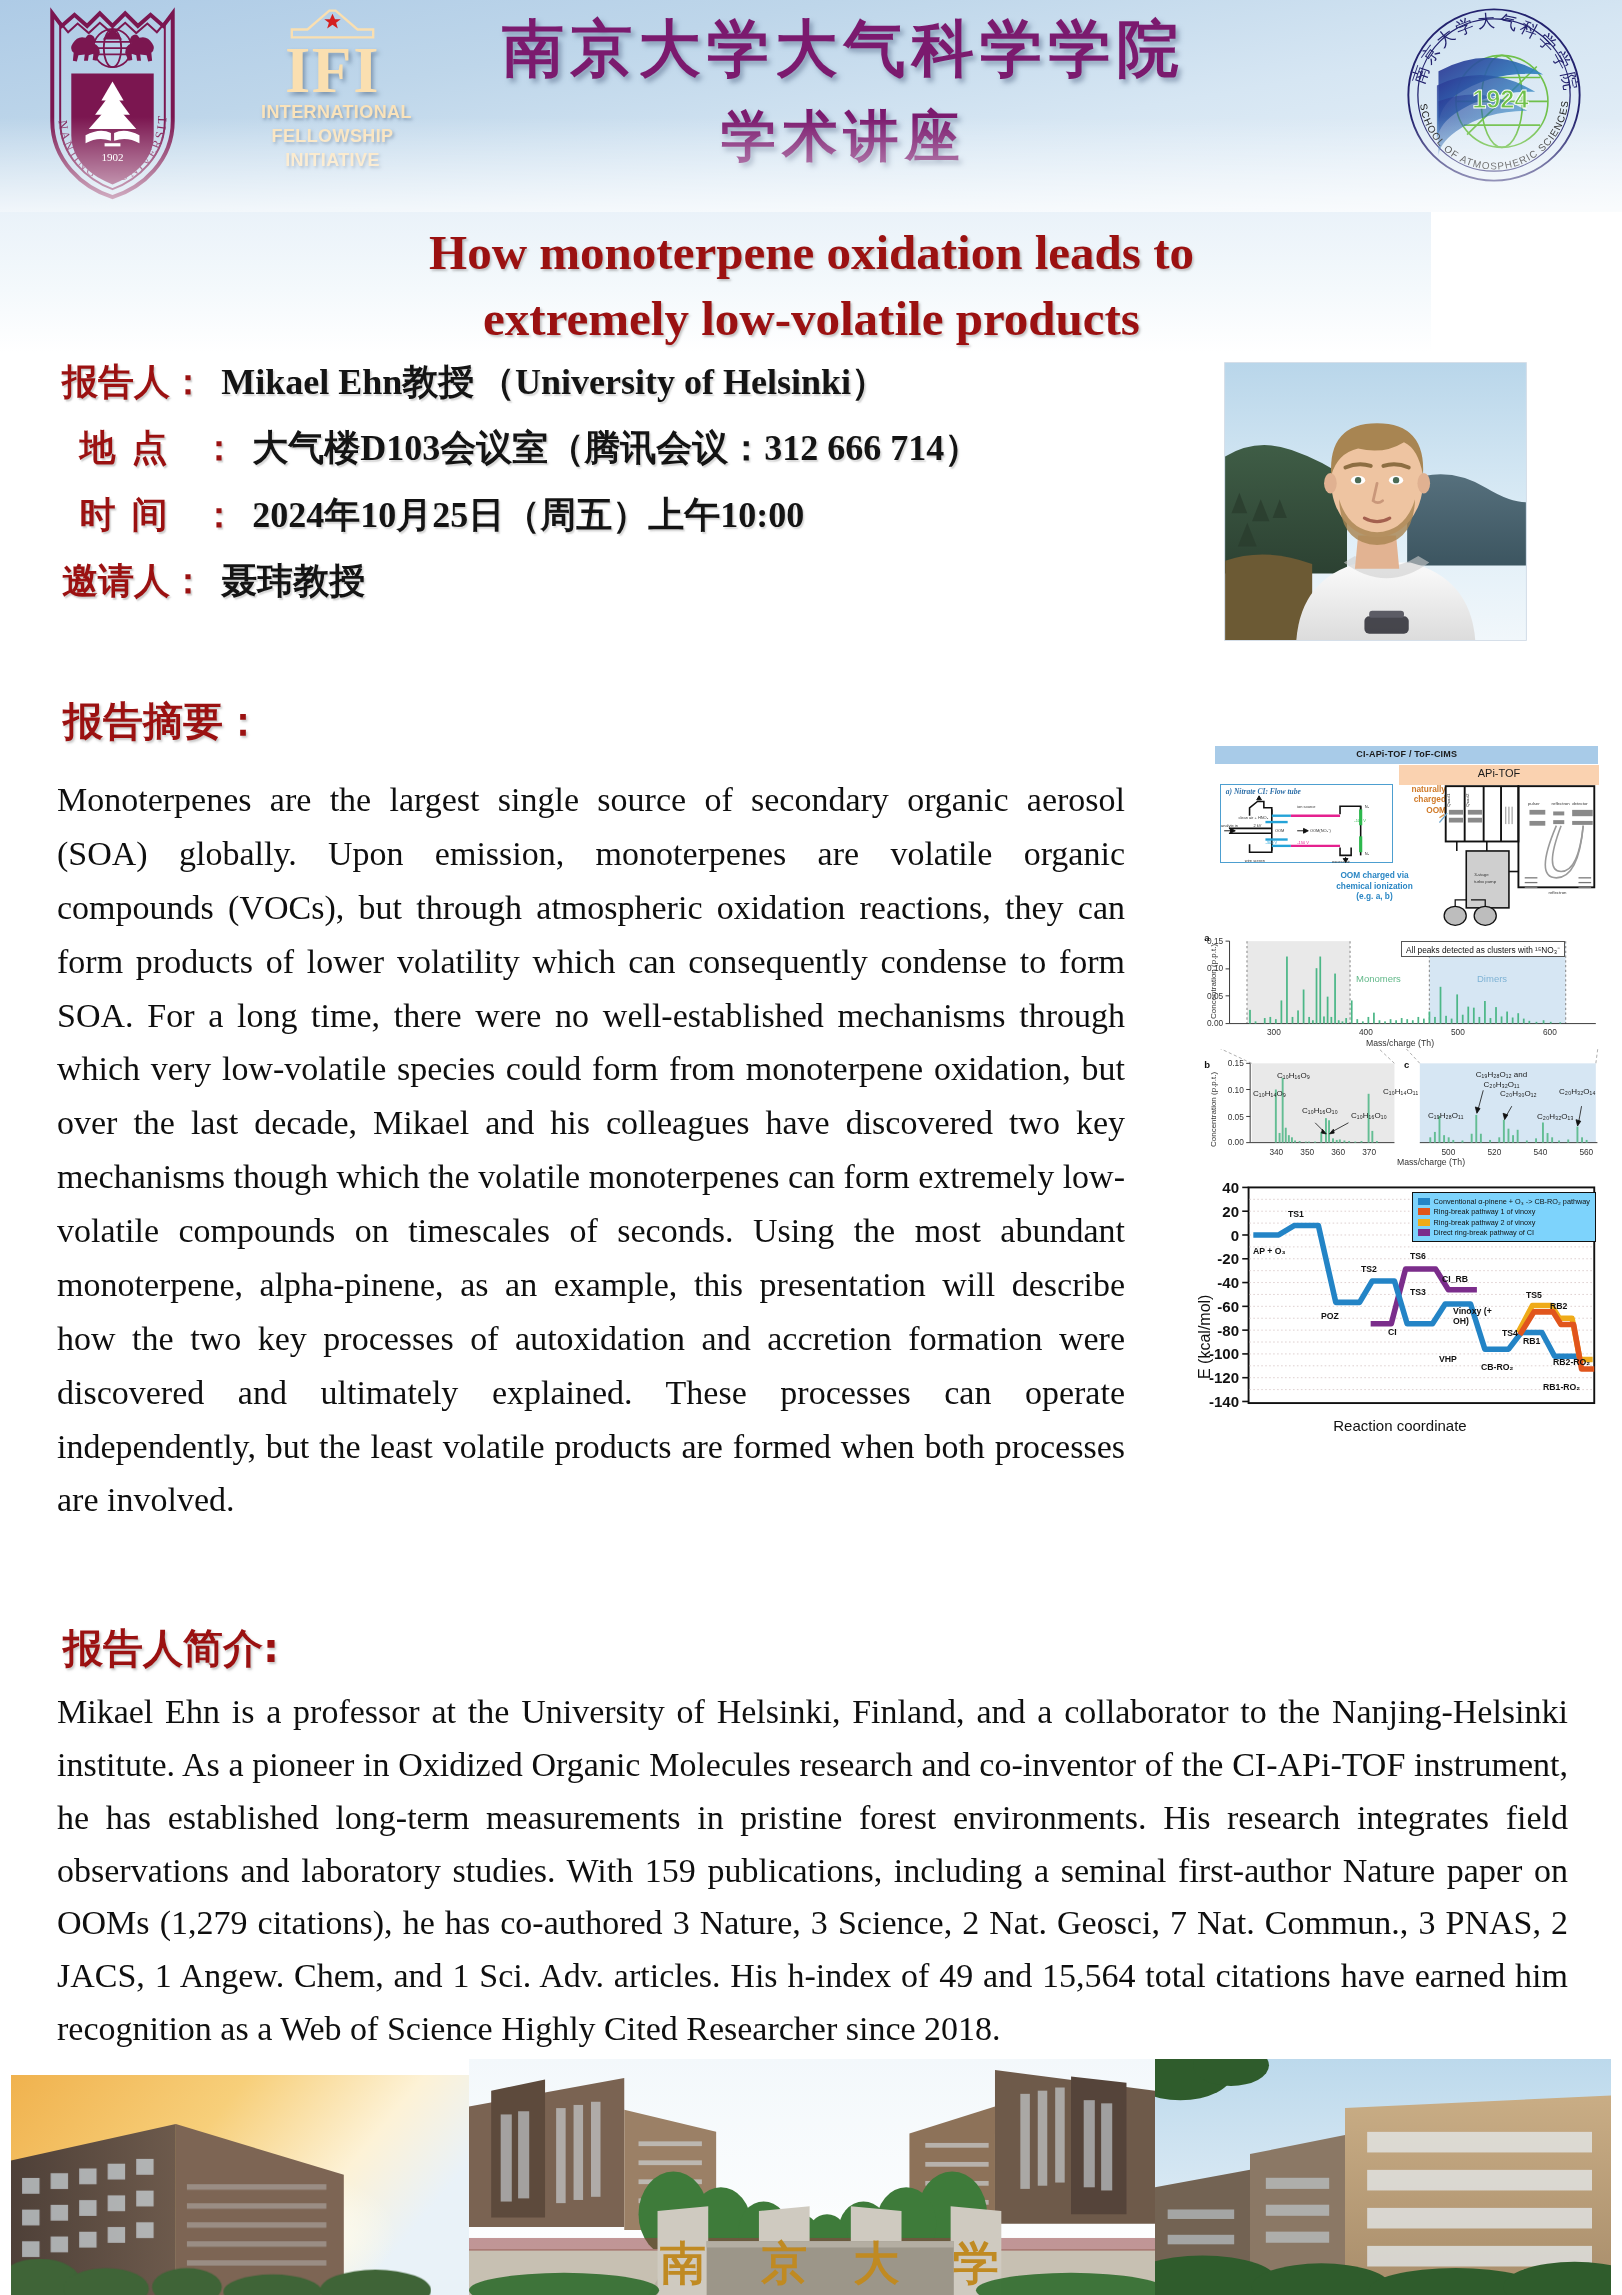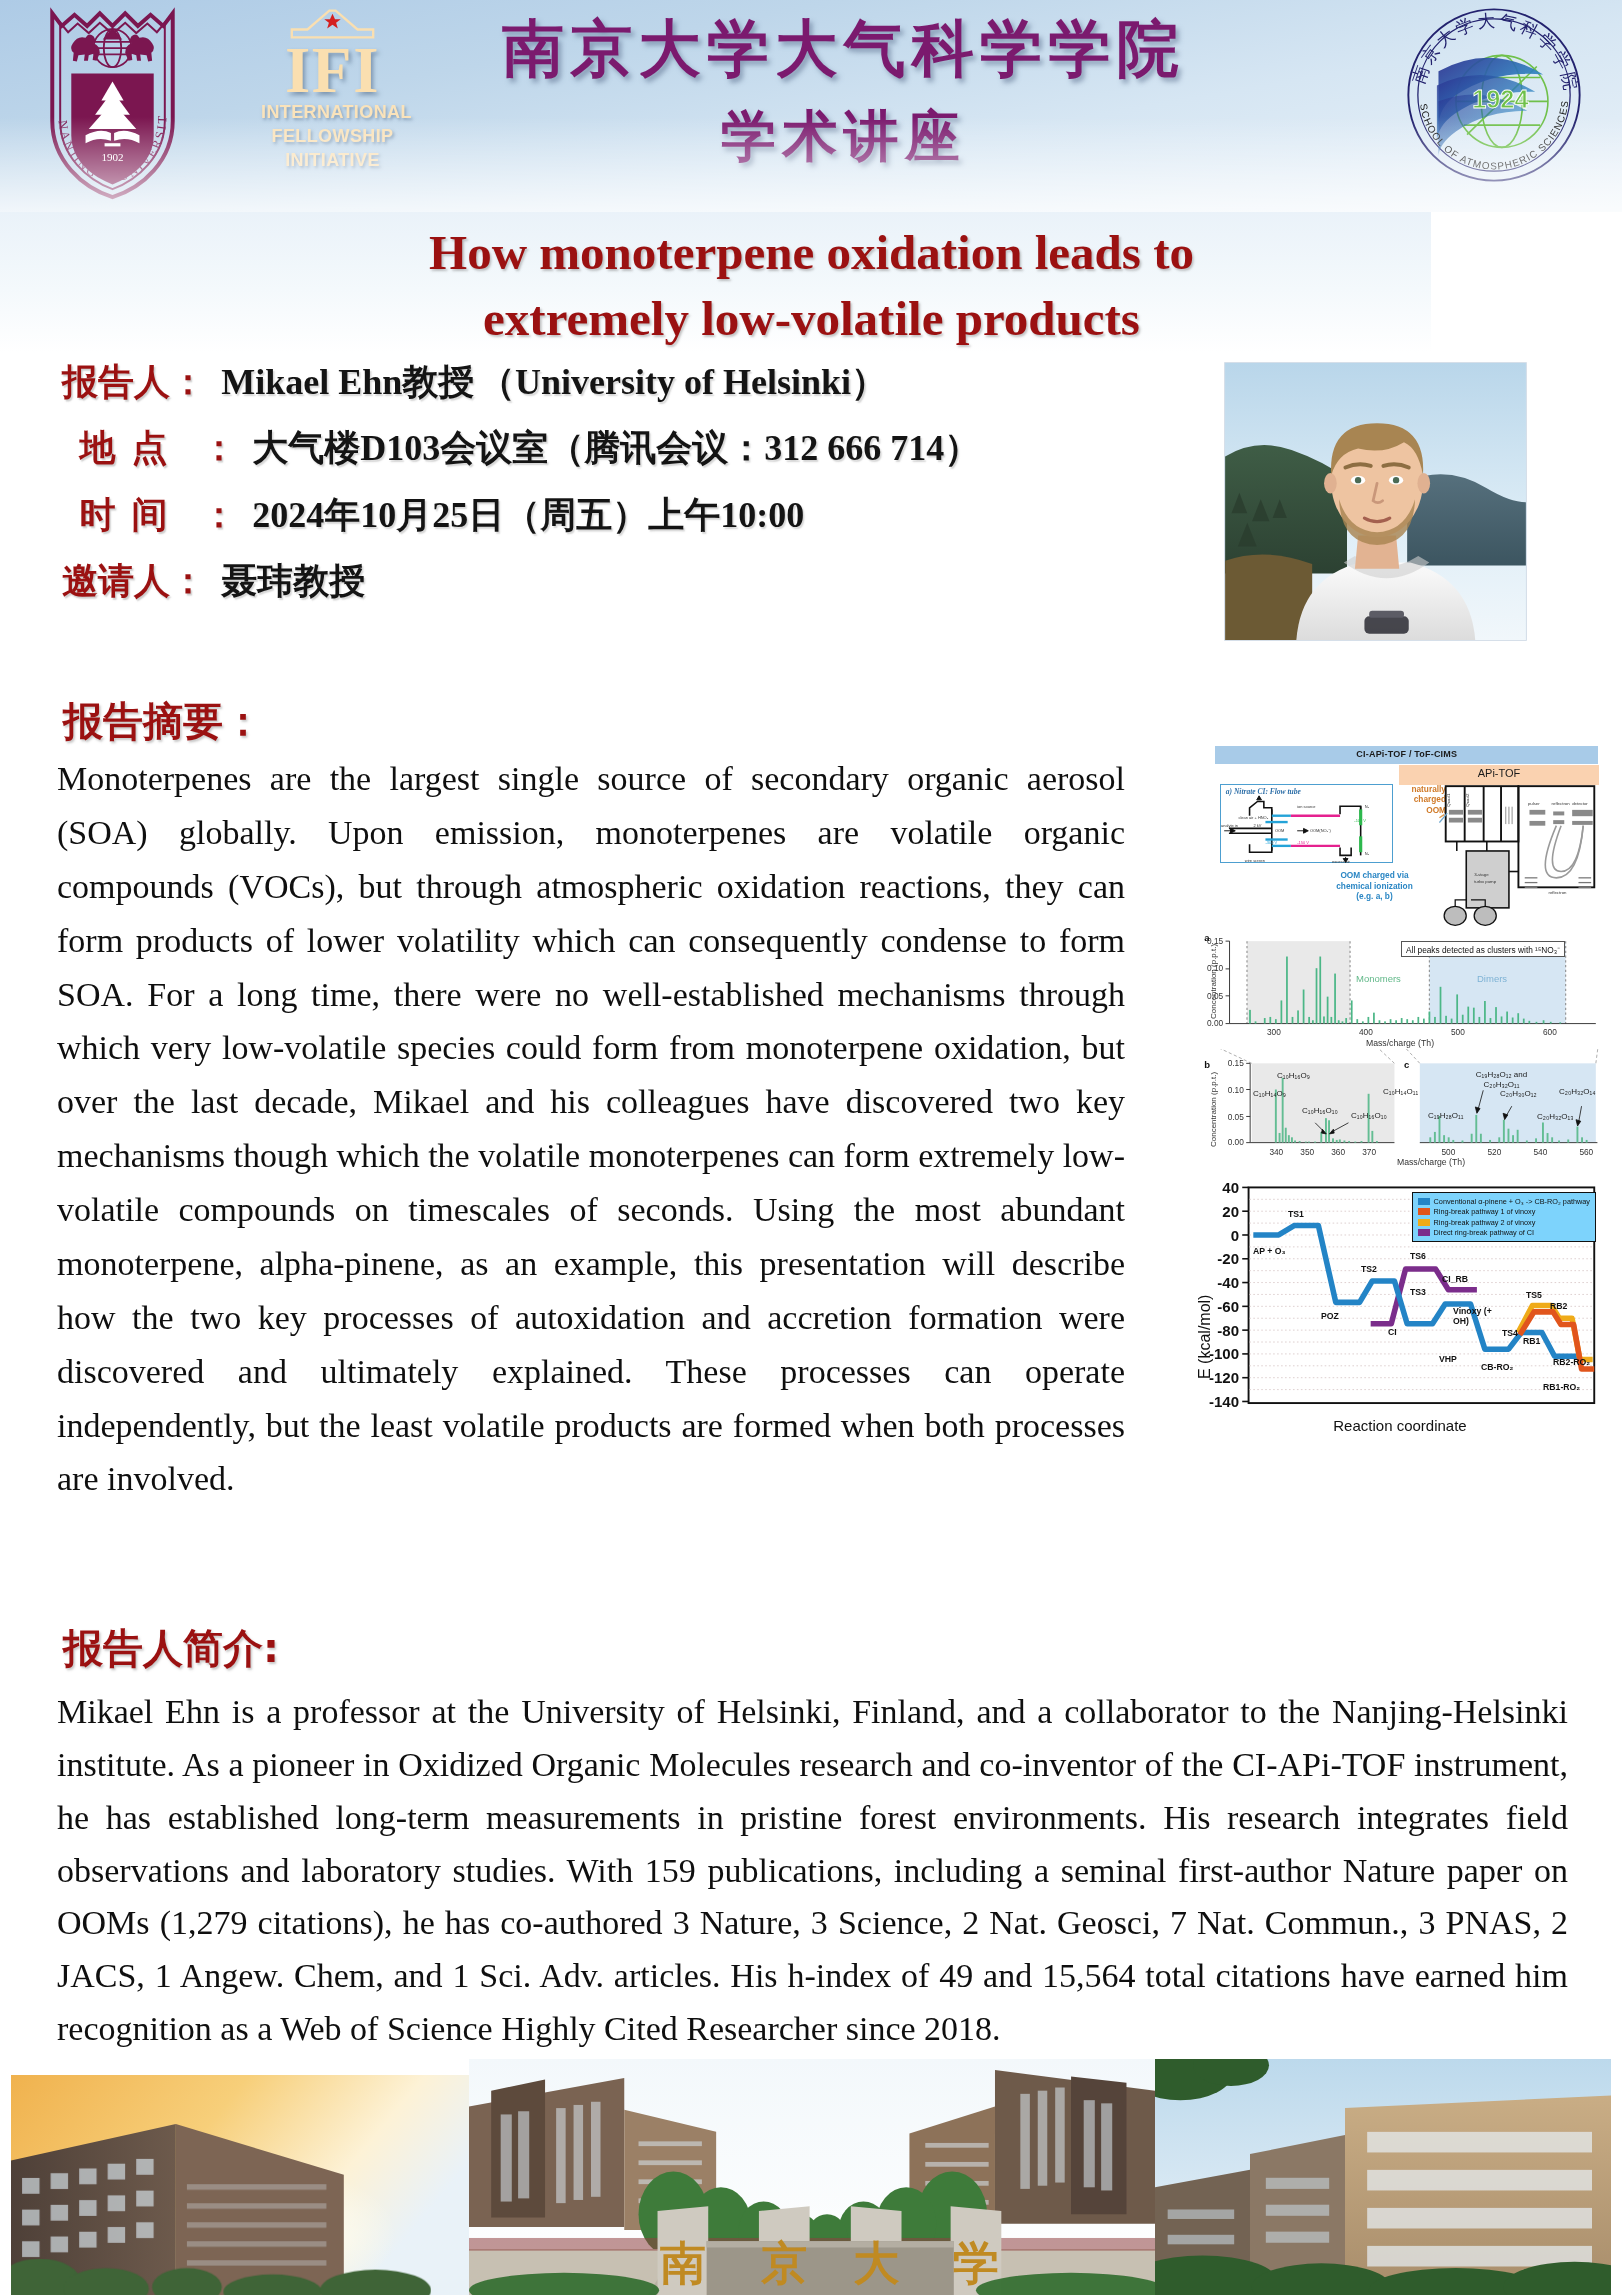--- a/index.html
+++ b/index.html
@@ -127,21 +127,21 @@
     font-family: "DejaVu Sans", sans-serif;
     font-weight: bold; font-size: 40px;
     color: #9b1111;
     text-shadow: 1.6px 2.4px 2.4px rgba(130,130,130,.45);
   }
 
   
   .abstract-wrap { position: relative; padding: 0 0 0 0; }
   .abstract-head { position:absolute; left: 63px; top: 0px; }
   .abstract-body {
-    position: absolute; left: 57px; top: 58px; width: 1068px;
+    position: absolute; left: 57px; top: 79px; width: 1068px;
     font-family: "Liberation Serif", serif;
     font-size: 34px; line-height: 1.585;
     color: #0f0f0f;
     text-align: justify;
     text-justify: inter-word;
   }
 
   
   .figcol {
     position: absolute; left: 1153px; top: 49px;

